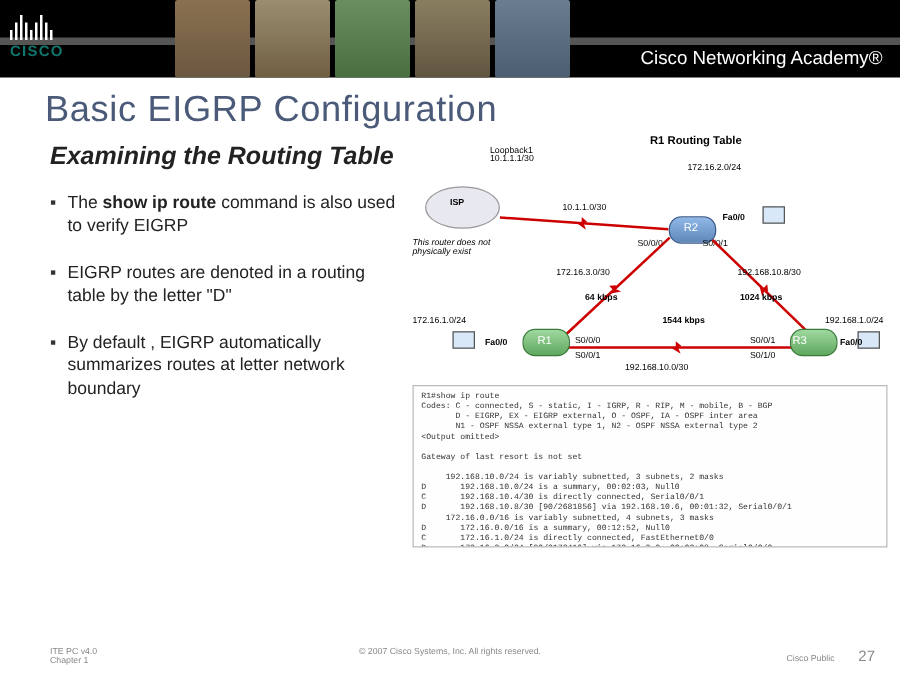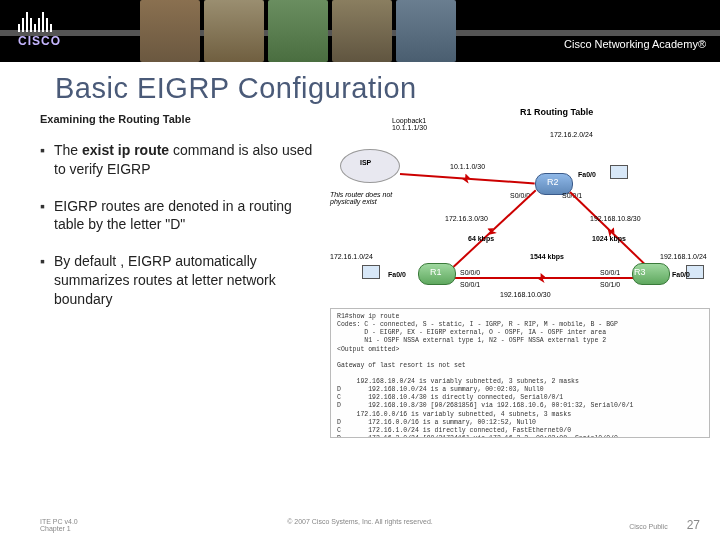--- a/index.html
+++ b/index.html
@@ -1,34 +1,34 @@
 <!DOCTYPE html>
 <html><head>
 <meta charset="utf-8">
 <style>
   * { margin: 0; padding: 0; box-sizing: border-box; }
   body { width: 720px; height: 540px; font-family: Arial, sans-serif; background: #fff; overflow: hidden; position: relative; }
   .header { height: 62px; background: #000; position: relative; }
   .header-band { position: absolute; top: 30px; left: 0; right: 0; height: 6px; background: #555; }
-  .cisco-logo { position: absolute; left: 18px; top: 8px; color: #c4b5fd; }
+  .cisco-logo { position: absolute; left: 8px; top: 8px; color: #0f766e; }
   .cisco-bars { display: flex; gap: 2px; align-items: flex-end; height: 24px; }
   .cisco-bars span { width: 2px; background: #fff; display: inline-block; }
   .cisco-text { font-size: 12px; letter-spacing: 1px; font-weight: bold; margin-top: 2px; }
   .faces { position: absolute; left: 140px; top: 0; height: 62px; display: flex; gap: 4px; }
   .face { width: 60px; height: 62px; background: #7a6; border-radius: 2px; }
   .face.f1 { background: linear-gradient(#8a7050,#6b5840); }
   .face.f2 { background: linear-gradient(#9a8e70,#705f40); }
   .face.f3 { background: linear-gradient(#6a8e60,#4a6e40); }
   .face.f4 { background: linear-gradient(#8a7e60,#605540); }
   .face.f5 { background: linear-gradient(#6a7e90,#4a5e70); }
-  .acad { position: absolute; right: 14px; top: 38px; color: #fff; font-size: 11px; white-space: nowrap; }
-  .slide-title { font-size: 29px; color: #4a5a78; font-weight: normal; padding: 10px 0 0 55px; letter-spacing: 0.5px; }
+  .acad { position: absolute; right: 14px; top: 38px; color: #fff; font-size: 15px; white-space: nowrap; }
+  .slide-title { font-size: 29px; color: #4a5a78; font-weight: normal; padding: 10px 0 0 36px; letter-spacing: 0.5px; }
   .content { display: flex; padding: 8px 10px 0 40px; gap: 10px; }
   .left { width: 280px; }
-  .subtitle { font-size: 11px; font-weight: bold; color: #222; margin-bottom: 14px; line-height: 1.25; }
+  .subtitle { font-size: 20px; font-weight: bold; color: #222; margin-bottom: 14px; line-height: 1.25; font-style: italic; }
   .bullet { font-size: 14px; color: #222; margin-bottom: 18px; display: flex; line-height: 1.35; }
   .bullet .mark { width: 14px; flex: none; color: #333; }
   .bullet .txt b { font-weight: bold; }
   .right { flex: 1; position: relative; }
   .diagram { position: relative; height: 195px; font-size: 8px; color: #000; }
   .router { position: absolute; width: 38px; height: 22px; background: linear-gradient(#9fd89f,#5fa85f); border: 1px solid #3a7a3a; border-radius: 10px; }
   .router.blue { background: linear-gradient(#8fb8e8,#5f88b8); border-color: #3a5a8a; }
   .rlabel { position: absolute; font-size: 9px; font-weight: normal; }
   .dlabel { position: absolute; font-size: 7px; white-space: nowrap; }
   .cloud { position: absolute; width: 60px; height: 34px; background: #e8e8f0; border: 1px solid #999; border-radius: 50%; }
@@ -71,21 +71,21 @@
 
 <div class="slide-title">Basic EIGRP Configuration</div>
 
 <div class="content">
   <div class="left">
     <div class="subtitle">Examining the Routing Table</div>
 
     <div class="bullet">
       <div class="mark">▪</div>
       <div class="txt">
-        <span>The </span><b>exist ip route</b><span> command is also used to verify EIGRP</span>
+        <span>The </span><b>show ip route</b><span> command is also used to verify EIGRP</span>
       </div>
     </div>
 
     <div class="bullet">
       <div class="mark">▪</div>
       <div class="txt">EIGRP routes are denoted in a routing table by the letter "D"</div>
     </div>
 
     <div class="bullet">
       <div class="mark">▪</div>

